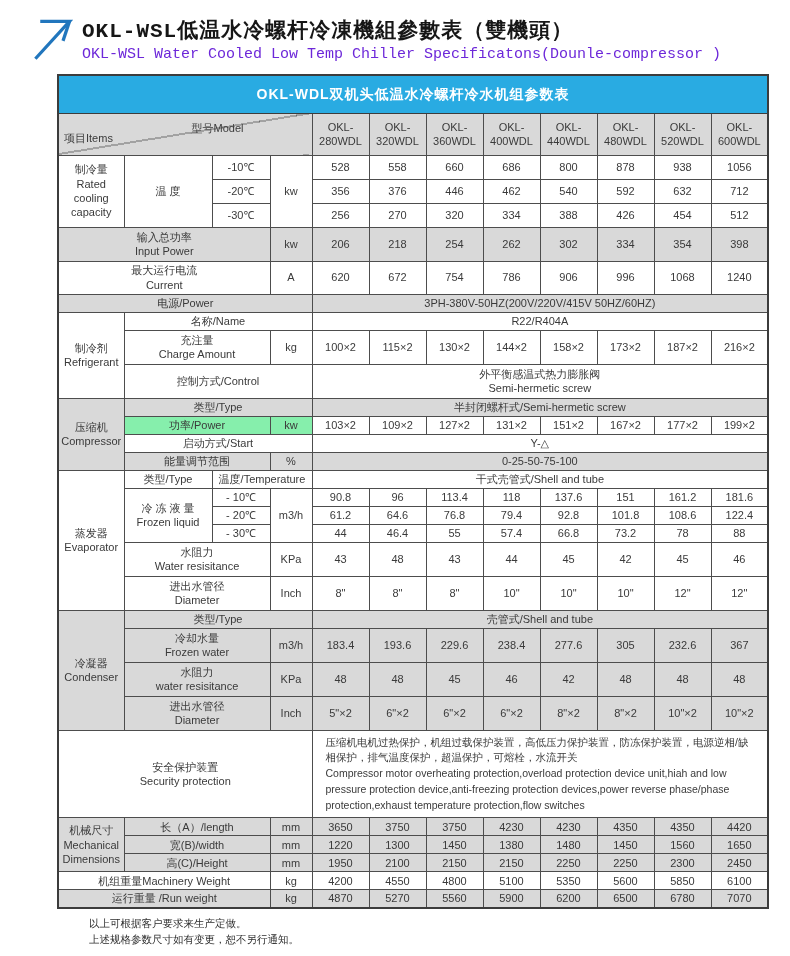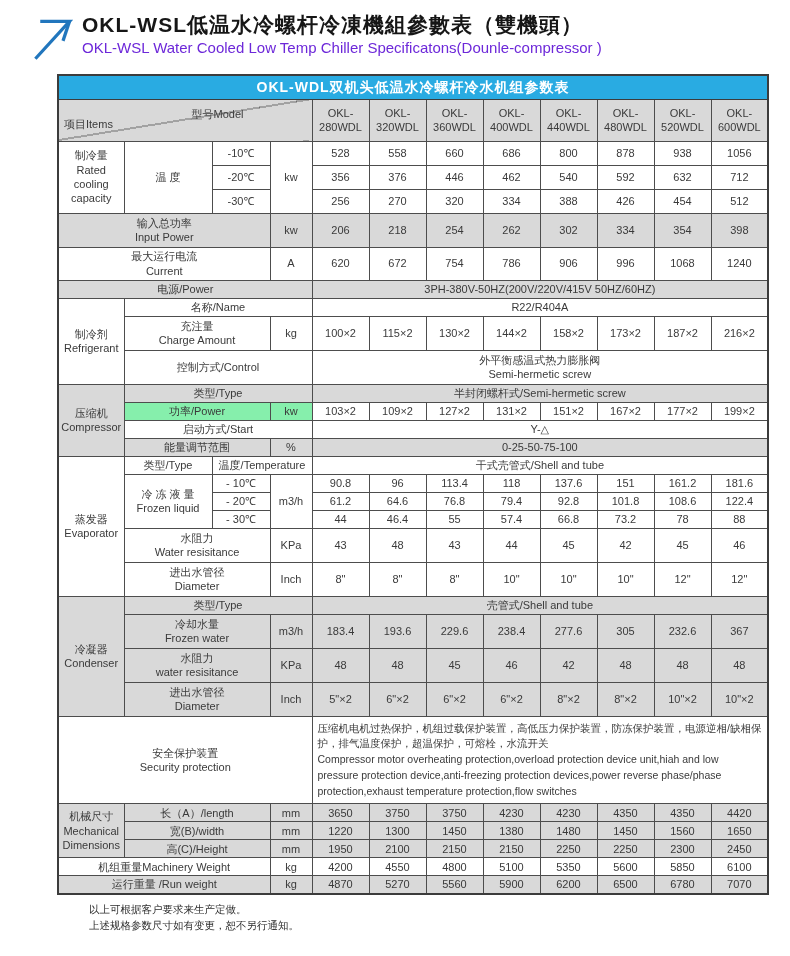--- a/index.html
+++ b/index.html
@@ -4,21 +4,21 @@
 <style>
   * { box-sizing: border-box; }
   html, body { margin: 0; padding: 0; }
   body {
     width: 790px; height: 956px;
     background: #fff;
     font-family: "Liberation Sans", sans-serif;
     color: #3a3a3a;
     position: relative;
   }
-  .header-area { position: relative; height: 68px; padding-top: 12px; }
+  .header-area { position: relative; height: 68px; padding-top: 19px; font-family: Liberation Mono, monospace; }
   .logo { position: absolute; left: 24px; top: 10px; width: 52px; height: 52px; }
   .titles { margin-left: 82px; }
   .title-zh { font-size: 21px; font-weight: bold; color: #161616; letter-spacing: 1px; line-height: 1.25; }
   .title-en { font-size: 15px; color: #6d28d9; line-height: 1.25; margin-top: 1px; }
 
   table.spec {
     border-collapse: collapse;
     table-layout: fixed;
     width: 712px;
     margin: 6px 0 0 57px;
@@ -34,21 +34,21 @@
     line-height: 1.3;
     overflow: hidden;
   }
   tr.gray > td { background-color: #d9d9d9; }
   tr.gl > td.lbl { background-color: #86efac; }
   td.banner {
     background-color: #29abe2 !important;
     color: #fff;
     font-weight: bold;
     font-size: 14px;
-    height: 24px;
+    height: 38px;
     letter-spacing: 1px;
     border: 1px solid #3c3c3c;
   }
   .pre { white-space: pre-line; }
   .model-cell { white-space: pre-line; font-size: 11px; }
   tr.hdr > td { height: 42px; }
   tr.h18 > td { height: 18px; }
   tr.h24 > td { height: 24px; }
   tr.h33 > td { height: 33px; }
   tr.h34 > td { height: 34px; }
@@ -57,21 +57,21 @@
     position: relative;
     background-image: linear-gradient(to bottom right,
       rgba(0,0,0,0) calc(50% - 1px), #6a6a6a calc(50% - 1px),
       #6a6a6a calc(50% + 0px), rgba(0,0,0,0) 0);
   }
   .c-items { position: absolute; left: 5px; bottom: 9px; }
   .c-model { position: absolute; right: 68px; top: 7px; }
   td.sec-text {
     text-align: left;
     font-size: 10.5px;
-    padding: 4px 5px;
+    padding: 4px 13px;
     line-height: 1.5;
     white-space: pre-line;
   }
   .notes { margin: 6px 0 0 55px; font-size: 10.5px; line-height: 1.55; color: #2e2e2e; }
   .notes .indent { padding-left: 34px; }
 </style>
 </head>
 <body>
 
 <div class="header-area">

